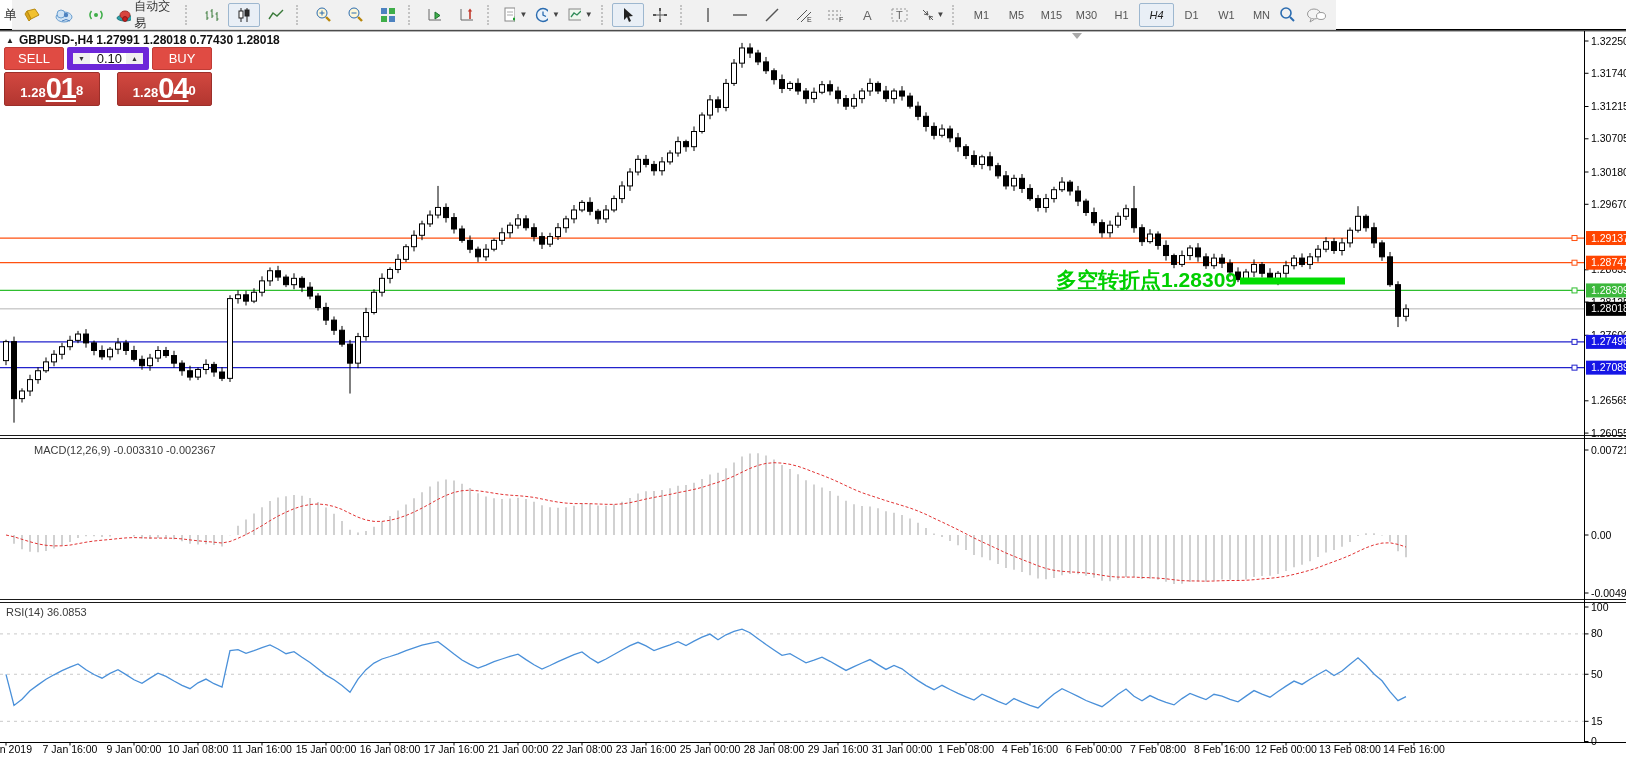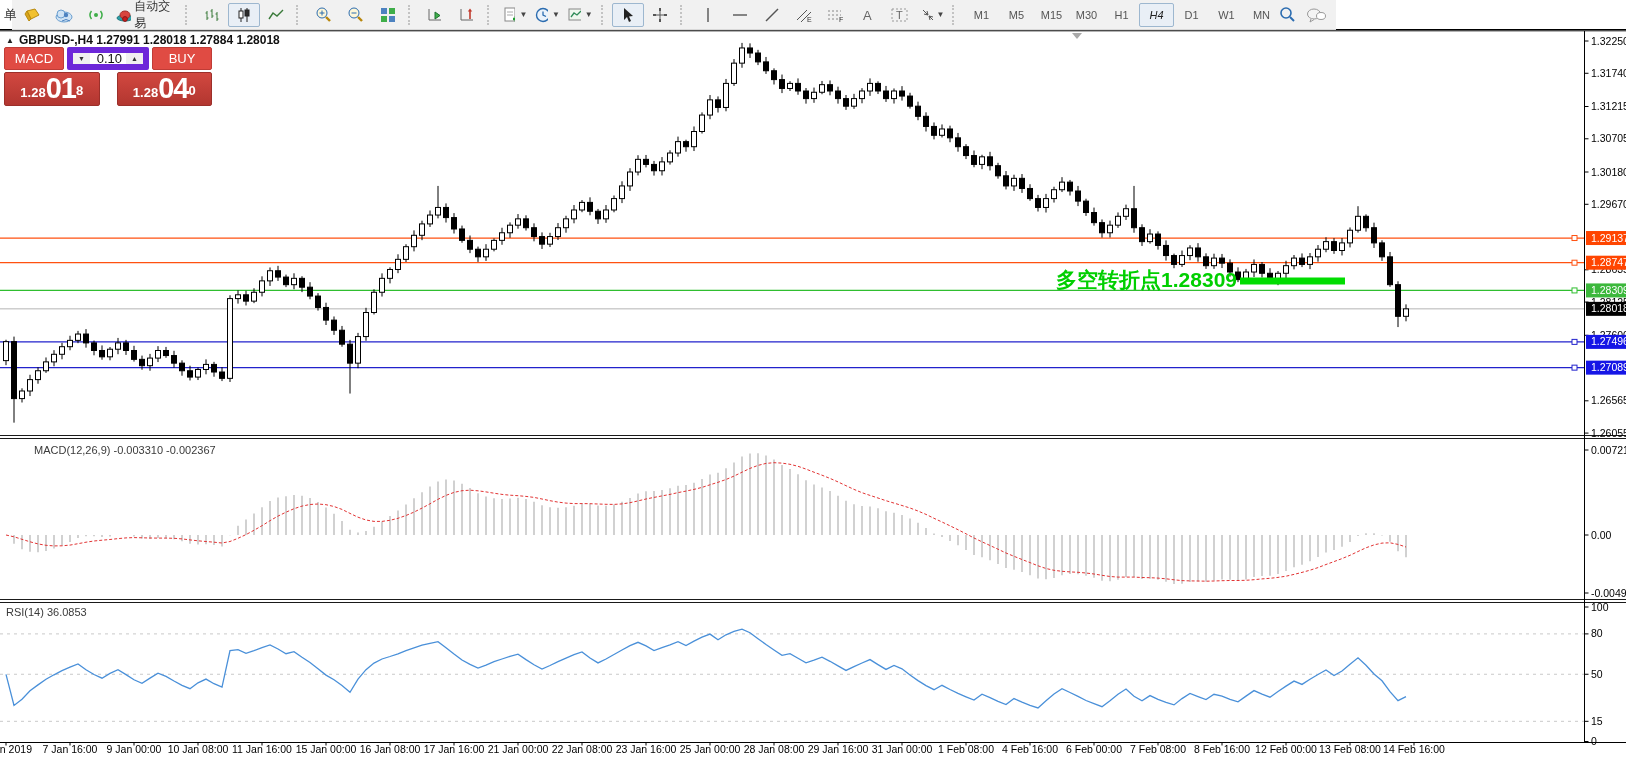--- a/index.html
+++ b/index.html
@@ -27,21 +27,21 @@
   .tp-row1{display:flex;height:23px;gap:3px;}
   .tp-btn{flex:0 0 58px;background:#e04b43;color:#fff;font-size:13px;display:flex;align-items:center;
           justify-content:center;border-radius:2px;border:1px solid #c03c36;}
   .tp-spin{flex:1;display:flex;border:6px solid #6d28d9;background:#fff;border-radius:2px;overflow:hidden;}
   .tp-spin .sbtn{width:17px;background:#f0f0f0;border:0;font-size:7px;color:#333;display:flex;align-items:center;justify-content:center;}
   .tp-spin input{flex:1;border:0;outline:0;text-align:right;font-size:13px;padding-right:4px;width:30px;color:#111;}
   .tp-row2{display:flex;height:34px;gap:17px;margin-top:2px;border-radius:15px;}
   .tp-price{flex:1;background:linear-gradient(#d24840,#b23630);border:1px solid #9c2f2a;color:#fff;
             display:flex;align-items:flex-end;justify-content:center;border-radius:2px;padding-bottom:2px;}
   .tp-price .small{font-size:13px;font-weight:bold;line-height:20px;}
-  .tp-price .big{font-size:29px;font-weight:bold;line-height:29px;letter-spacing:-1px;}
+  .tp-price .big{font-size:29px;font-weight:bold;line-height:29px;letter-spacing:-1px;text-decoration:underline;}
   .tp-price .sup{font-size:13px;font-weight:bold;line-height:36px;align-self:flex-start;}
   .ind-label{position:absolute;font-size:11px;color:#3a3a3a;z-index:3;}
   .icon-svg{display:block;}
 </style>
 </head>
 <body>
 
 <div class="screen">
 
   <div class="toolbar">
@@ -906,26 +906,26 @@
         <text x="1286" y="753" font-family="&quot;Liberation Sans&quot;,sans-serif" font-size="10.5" fill="#000" text-anchor="middle">12 Feb 00:00</text>
         <line x1="1350" y1="742.5" x2="1350" y2="745.5" stroke="#000"></line>
         <text x="1350" y="753" font-family="&quot;Liberation Sans&quot;,sans-serif" font-size="10.5" fill="#000" text-anchor="middle">13 Feb 08:00</text>
         <line x1="1414" y1="742.5" x2="1414" y2="745.5" stroke="#000"></line>
         <text x="1414" y="753" font-family="&quot;Liberation Sans&quot;,sans-serif" font-size="10.5" fill="#000" text-anchor="middle">14 Feb 16:00</text>
       </g>
     </svg>
 
   <div class="ohlc-title">
     <span class="tri">▲</span>
-    <span>GBPUSD-,H4  1.27991 1.28018 1.27884 1.28018</span>
+    <span>GBPUSD-,H4  1.27991 1.28018 0.77430 1.28018</span>
   </div>
 
   <div class="trade-panel">
     <div class="tp-row1">
-      <div class="tp-btn">MACD</div>
+      <div class="tp-btn">SELL</div>
       <div class="tp-spin">
         <button class="sbtn">▼</button>
         <input value="0.10" style="">
         <button class="sbtn">▲</button>
       </div>
       <div class="tp-btn">BUY</div>
     </div>
     <div class="tp-row2">
       <div class="tp-price">
         <span class="small">1.28</span>

